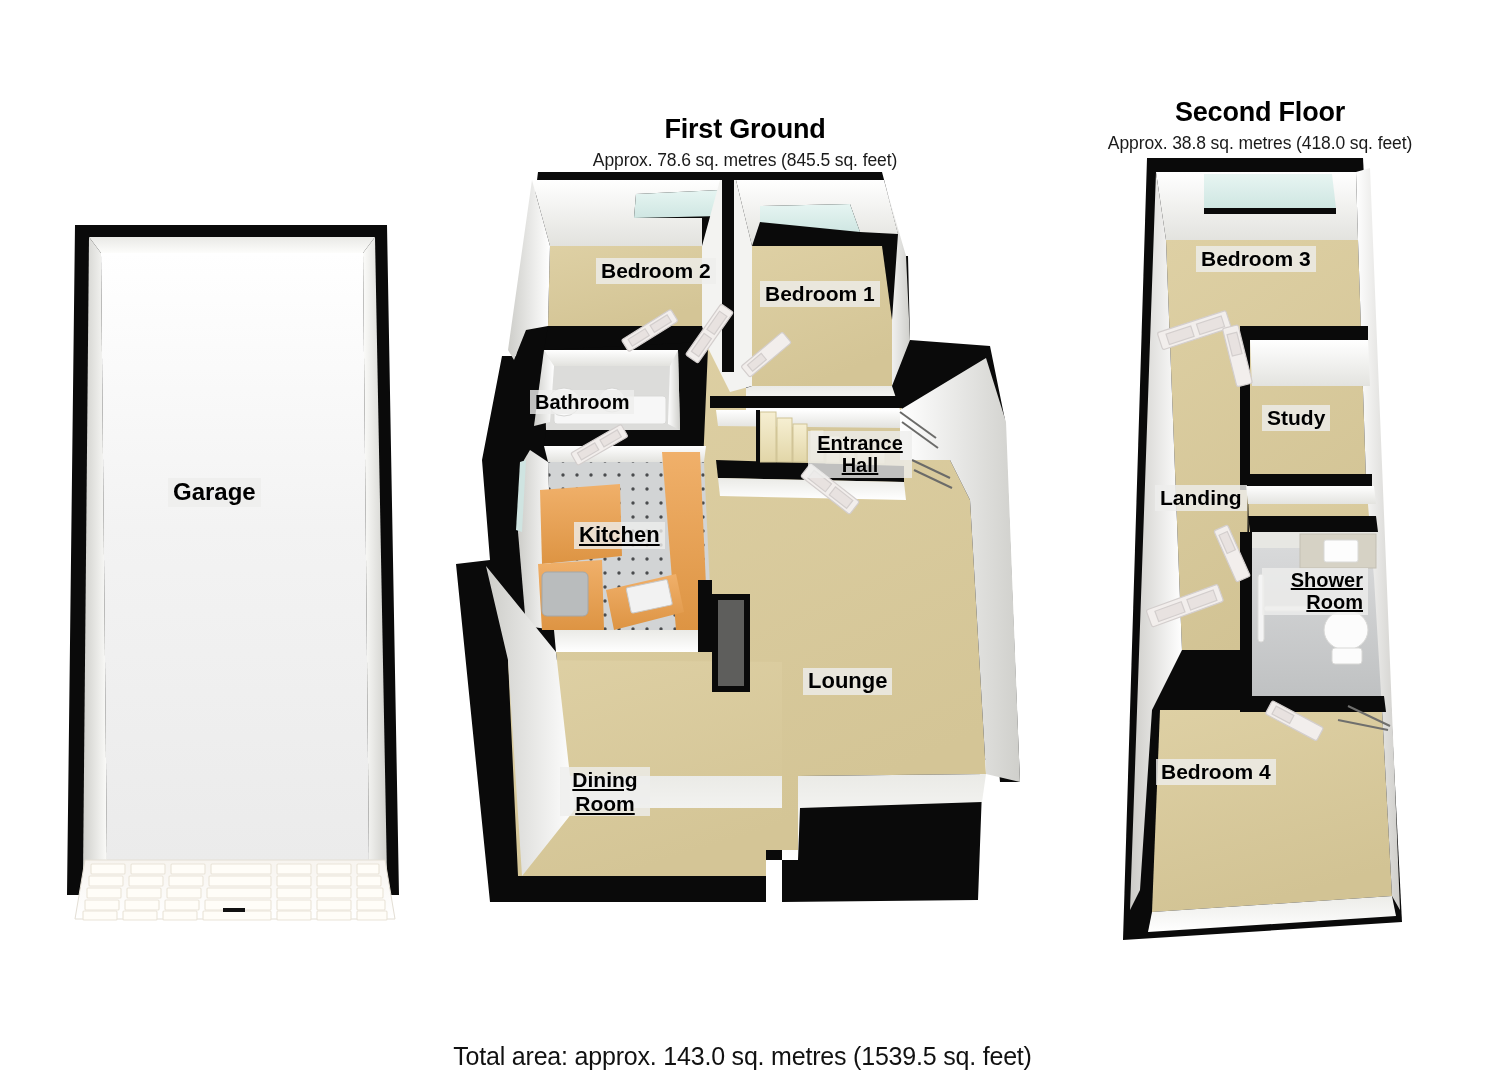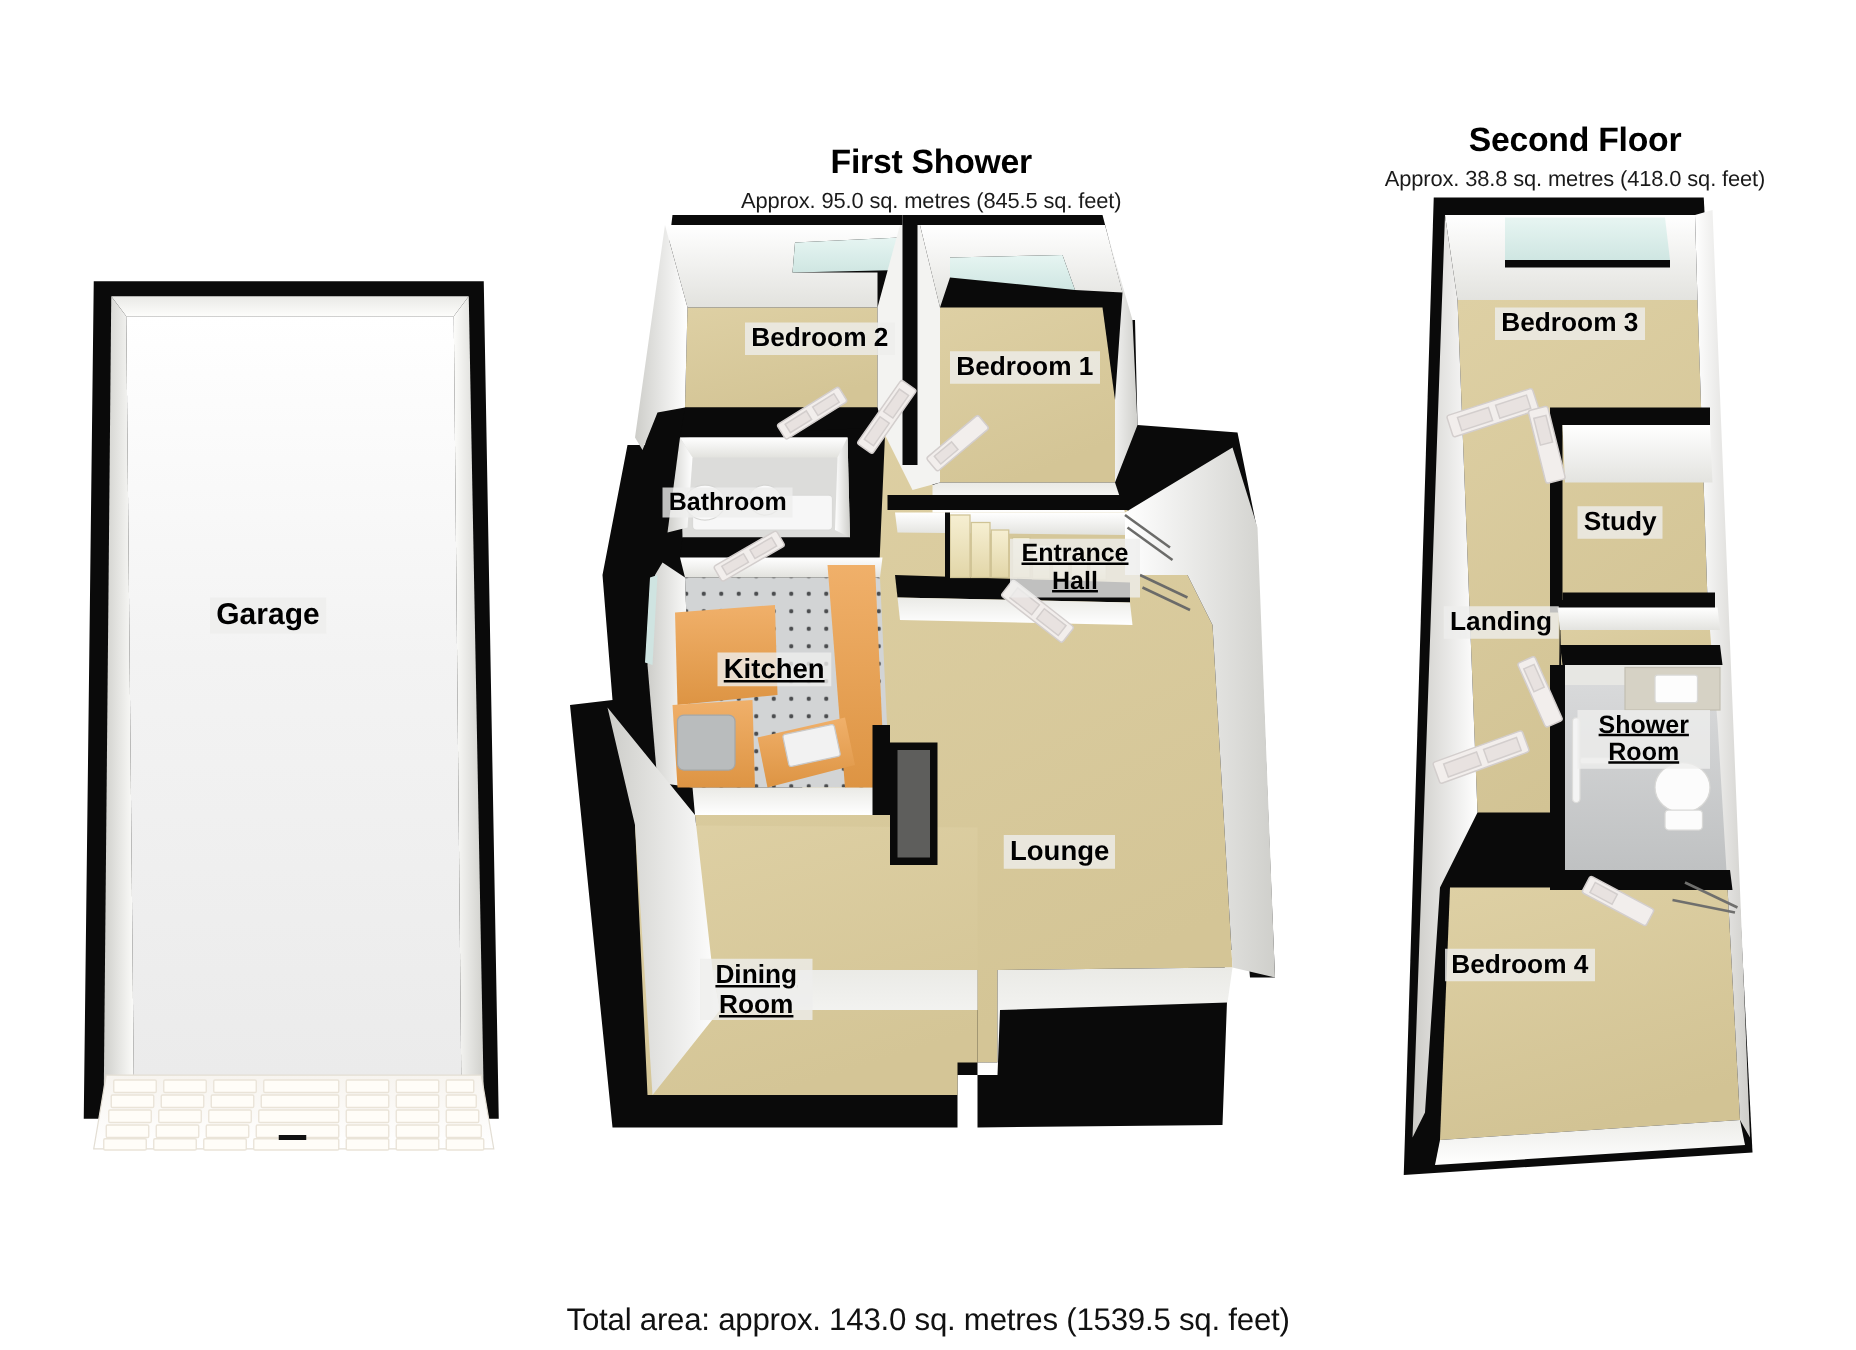--- a/index.html
+++ b/index.html
@@ -129,22 +129,22 @@
           <rect x="302" y="716" width="30" height="9" rx="1"></rect>
         </g>
         <rect x="168" y="713" width="22" height="4" fill="#111"></rect>
       </g>
     </svg>
   </div>
 
   <div class="lbl" style="left:168px; top:478px; font-size:24px;">Garage</div>
 
   <div class="floor-block" style="left:555px; top:115px; width:380px;">
-    <div class="floor-title">First Shower</div>
-    <div class="floor-sub">Approx. 95.0 sq. metres (845.5 sq. feet)</div>
+    <div class="floor-title">First Ground</div>
+    <div class="floor-sub">Approx. 78.6 sq. metres (845.5 sq. feet)</div>
   </div>
 
   <div class="svgwrap" style="left:430px; top:160px; width:630px; height:790px;">
     <svg width="630" height="790" viewBox="0 0 630 790">
       <defs>
         <linearGradient id="carpet1" x1="0" y1="0" x2="0.4" y2="1">
           <stop offset="0" stop-color="#ded0a4"></stop>
           <stop offset="1" stop-color="#d4c596"></stop>
         </linearGradient>
         <linearGradient id="wf-t" x1="0" y1="0" x2="0" y2="1">
@@ -437,21 +437,21 @@
           <path d="M248 556 L290 576"></path>
           <path d="M238 570 L288 580"></path>
         </g>
       </g>
     </svg>
   </div>
 
   <div class="lbl" style="left:1196px; top:246px; font-size:21px;">Bedroom 3</div>
   <div class="lbl" style="left:1262px; top:405px; font-size:21px;">Study</div>
   <div class="lbl" style="left:1155px; top:485px; font-size:21px;">Landing</div>
-  <div class="lbl two" style="left:1262px; top:568px; font-size:20px; width:96px;">
+  <div class="lbl two" style="left:1262px; top:568px; font-size:20px; width:96px;text-align:right;">
     <span>Shower</span><br>
     <span>Room</span>
   </div>
   <div class="lbl" style="left:1156px; top:759px; font-size:21px;text-align:center;">Bedroom 4</div>
 
   <div class="total-area">Total area: approx. 143.0 sq. metres (1539.5 sq. feet)</div>
 
 </div>
 
 </body></html>

